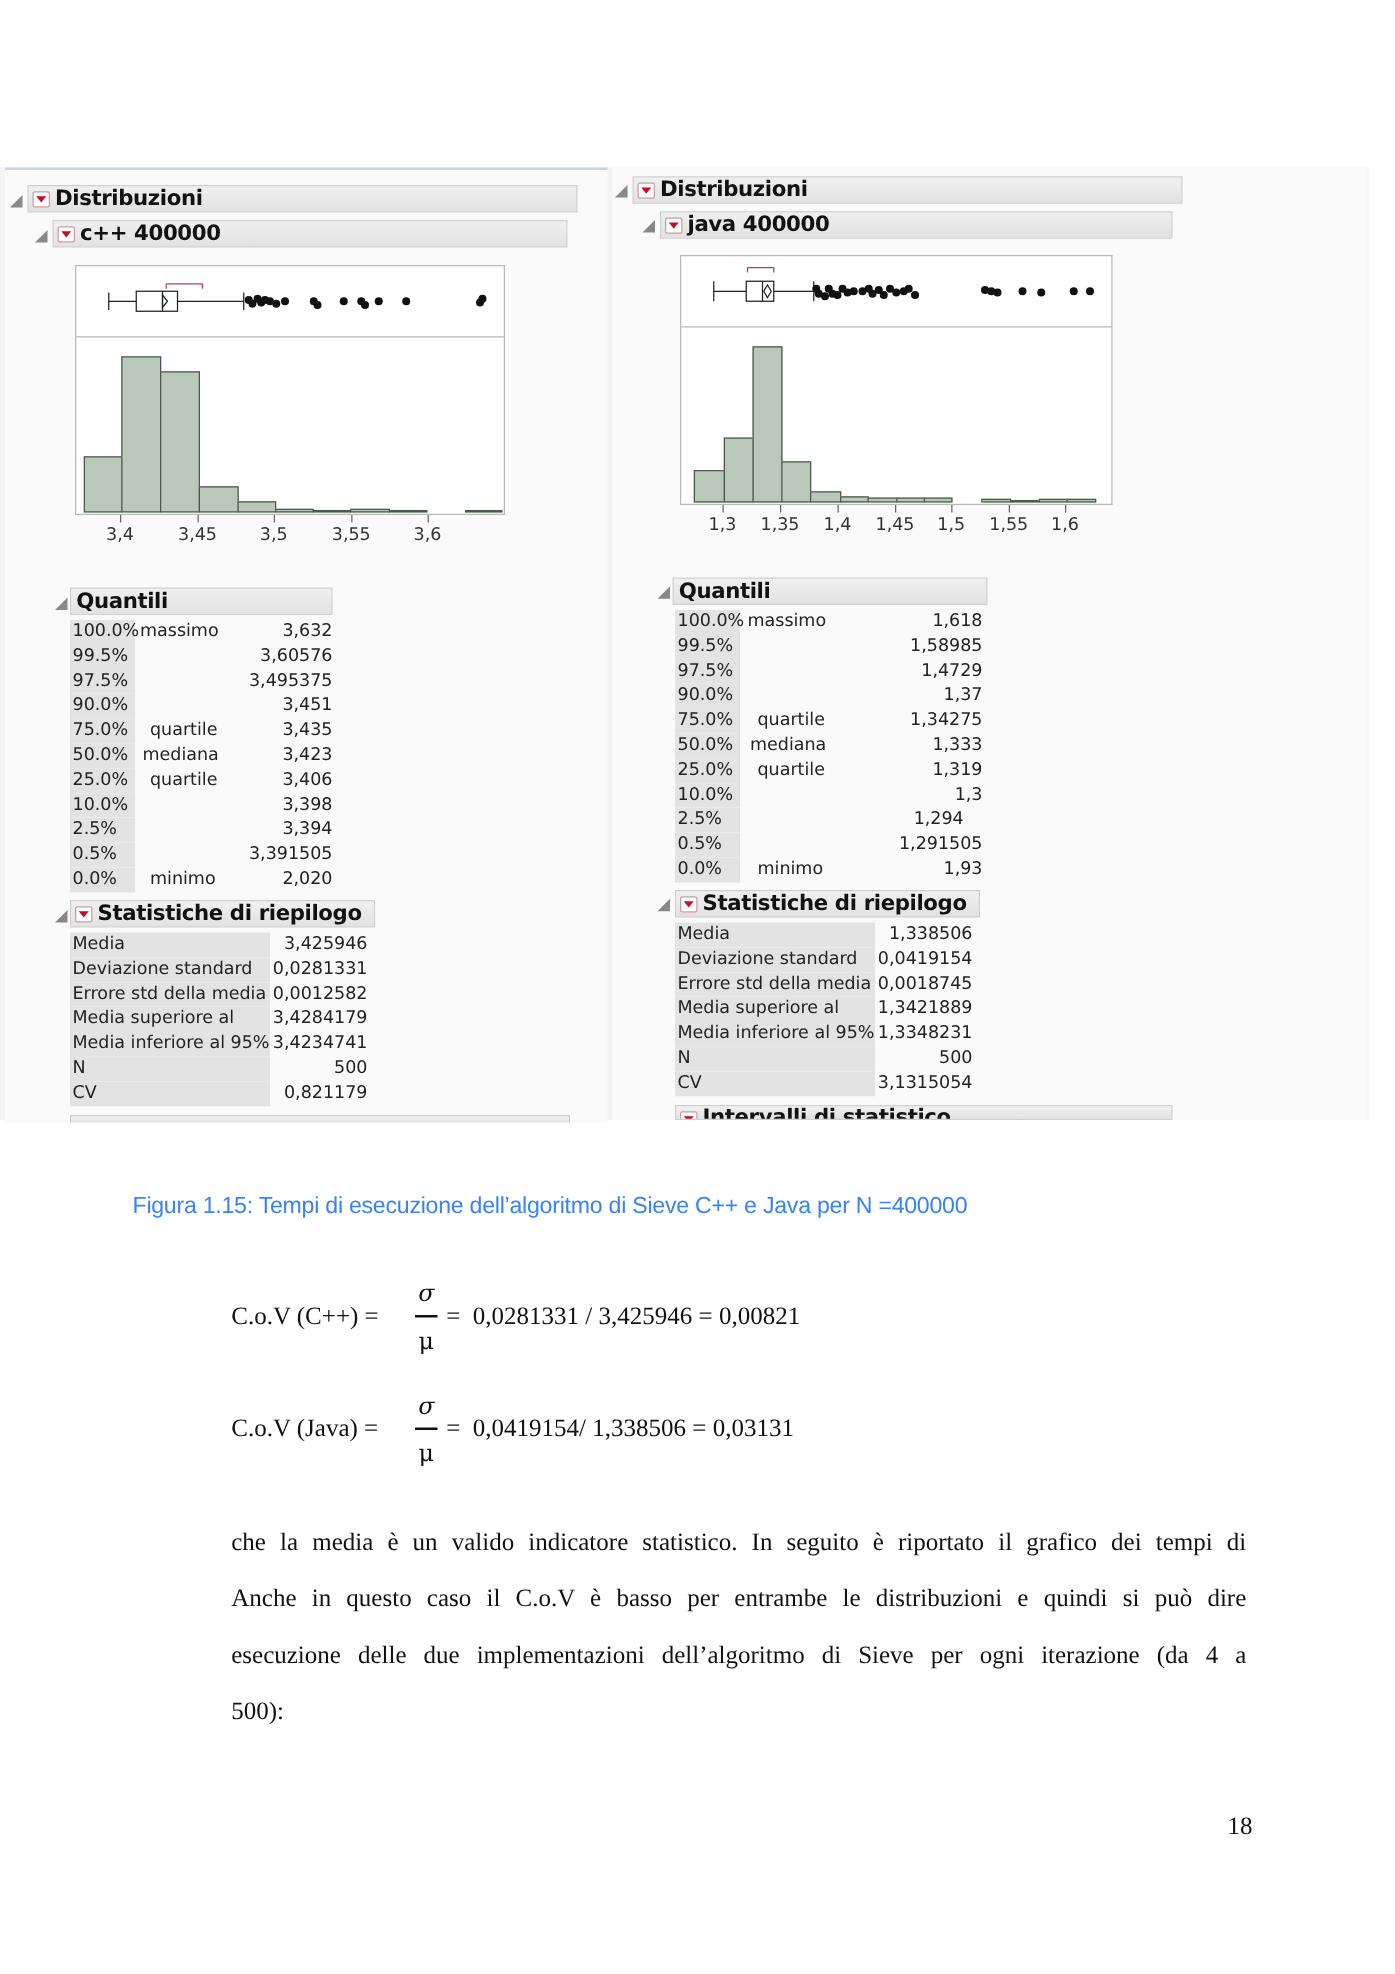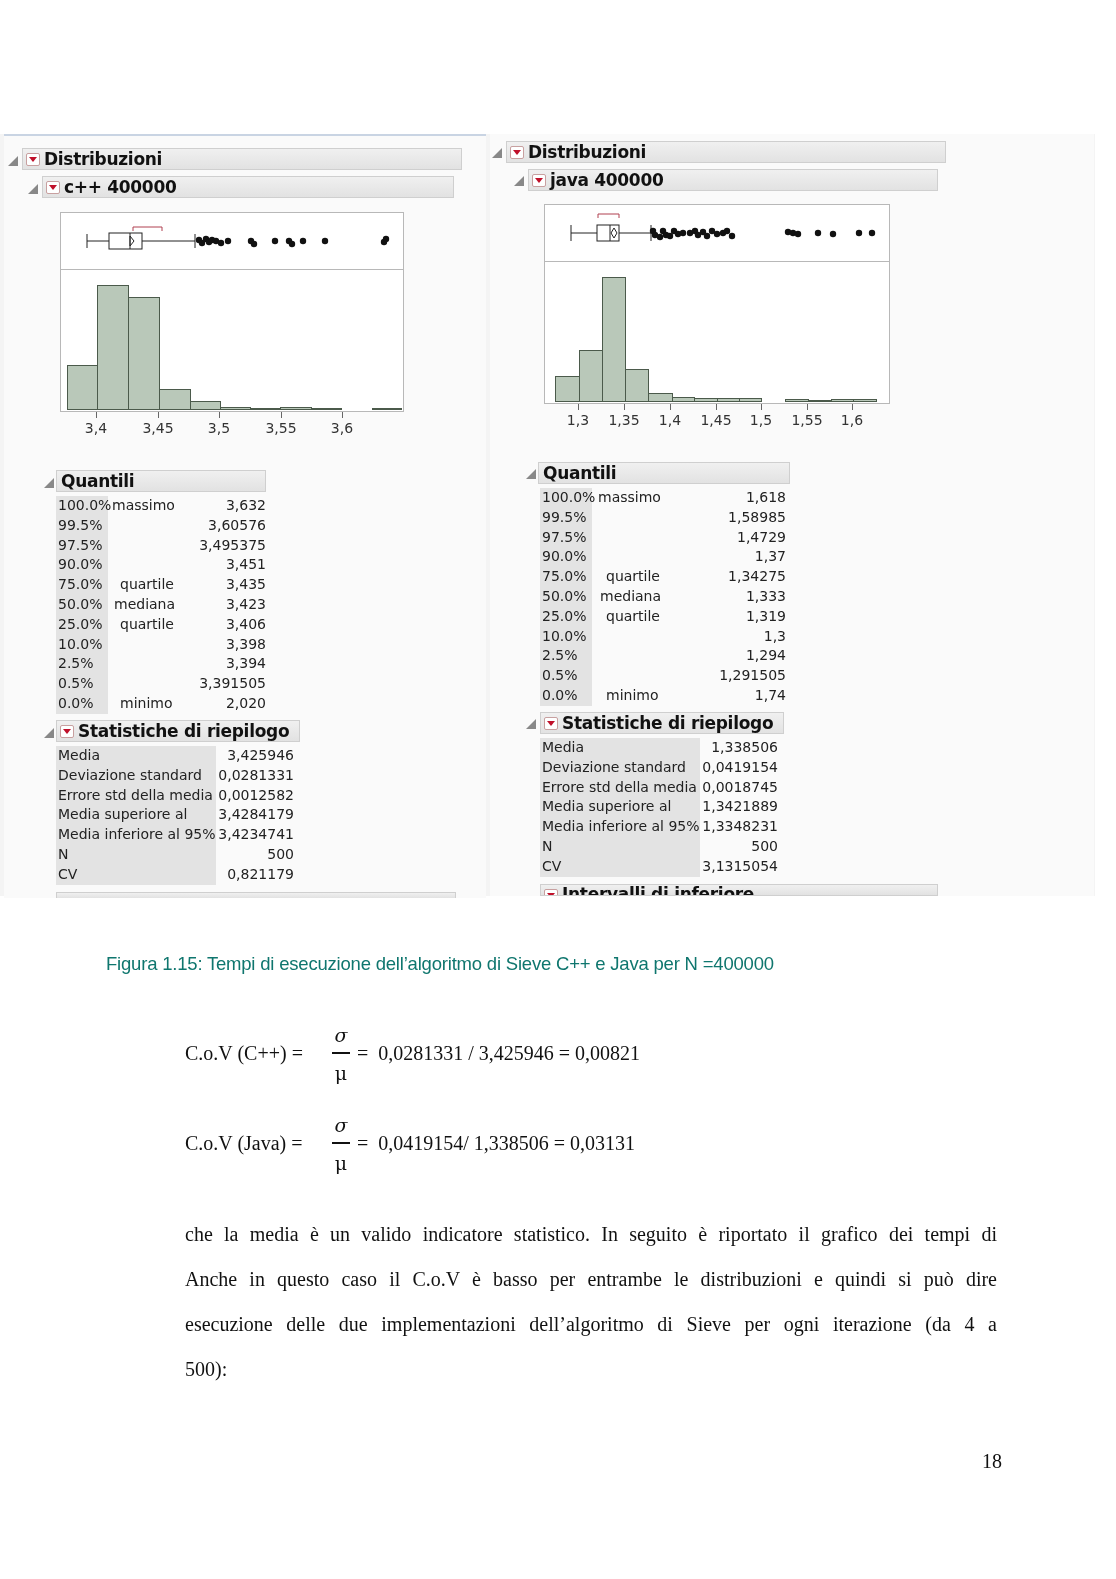--- a/index.html
+++ b/index.html
@@ -19,21 +19,21 @@
   .tick{position:absolute;width:1px;height:6px;background:#666;}
   .ticklbl{position:absolute;font-size:14px;color:#333;transform:translateX(-50%);}
   .qtable{position:absolute;font-size:14px;color:#222;}
   .qrow{position:relative;height:19.8px;line-height:19.8px;}
   .qpct{position:absolute;left:0;width:52px;background:#e3e3e3;padding-left:2px;box-sizing:border-box;}
   .qlbl{position:absolute;}
   .qval{position:absolute;text-align:right;}
   .srow{position:relative;height:19.8px;line-height:19.8px;}
   .slbl{position:absolute;left:0;background:#e3e3e3;padding-left:2px;box-sizing:border-box;}
   .sval{position:absolute;text-align:right;}
-  .caption{position:absolute;left:106px;top:953px;font-family:"Liberation Sans",sans-serif;font-size:18.5px;color:#0f766e;letter-spacing:-0.2px;}
+  .caption{position:absolute;left:106px;top:953px;font-family:"Liberation Sans",sans-serif;font-size:18.5px;color:#3b82f6;letter-spacing:-0.2px;}
   .eq{position:absolute;font-family:"Liberation Serif",serif;font-size:20px;color:#111;}
   .frac{position:absolute;font-family:"DejaVu Serif",serif;font-size:19px;color:#111;text-align:center;width:22px;}
   .fracline{position:absolute;width:18px;height:2px;background:#111;}
   .para{position:absolute;left:185px;width:812px;font-family:"Liberation Serif",serif;font-size:20px;color:#111;}
   .pline{height:45px;line-height:45px;text-align:justify;text-align-last:justify;white-space:nowrap;}
   .pline.last{text-align-last:left;}
   .pagenum{position:absolute;left:982px;top:1450px;font-family:"Liberation Serif",serif;font-size:20px;color:#111;}
   .wm{position:absolute;left:40px;top:60px;width:440px;height:420px;pointer-events:none;opacity:0.22;}
 </style>
 </head>
@@ -345,31 +345,31 @@
           <span class="qval" style="right:0;">1,319</span>
         </div>
       <div class="qrow">
           <span class="qpct">10.0%</span>
           <span class="qlbl" style="left:58px;"></span>
           <span class="qval" style="right:0;">1,3</span>
         </div>
       <div class="qrow">
           <span class="qpct">2.5%</span>
           <span class="qlbl" style="left:58px;"></span>
-          <span class="qval" style="right:0;">1,294</span>
+          <span class="qval" style="right:15px;">1,294</span>
         </div>
       <div class="qrow">
           <span class="qpct">0.5%</span>
           <span class="qlbl" style="left:58px;"></span>
           <span class="qval" style="right:0;">1,291505</span>
         </div>
       <div class="qrow">
           <span class="qpct">0.0%</span>
           <span class="qlbl" style="left:66px;">minimo</span>
-          <span class="qval" style="right:0;">1,74</span>
+          <span class="qval" style="right:0;">1,93</span>
         </div>
     </div>
 
     <span class="tri" style="left:36px;top:585px;"></span>
     <div class="hdr" style="left:50px;top:578px;width:244px;">
       <span class="ddbtn"></span>
       <span class="title">Statistiche di riepilogo</span>
     </div>
     <div class="qtable" style="left:50px;top:604px;width:238px;">
       <div class="srow">
@@ -396,21 +396,21 @@
           <span class="slbl" style="width:160px;">N</span>
           <span class="sval" style="right:0;">500</span>
         </div>
       <div class="srow">
           <span class="slbl" style="width:160px;">CV</span>
           <span class="sval" style="right:0;">3,1315054</span>
         </div>
     </div>
     <div class="hdr" style="left:50px;top:750px;width:398px;height:12px;overflow:hidden;align-items:flex-start;">
       <span class="ddbtn" style="margin-top:4px;"></span>
-      <span class="title" style="margin-top:-1px;">Intervalli di inferiore</span>
+      <span class="title" style="margin-top:-1px;">Intervalli di statistico</span>
     </div>
   </div>
 </div>
 
 <div class="caption">Figura 1.15: Tempi di esecuzione dell’algoritmo di Sieve C++ e Java per N =400000</div>
 
 <div>
   <span class="eq" style="left:185px;top:1042px;">C.o.V (C++) =</span>
   <span class="frac" style="left:330px;top:1024px;font-style:italic;">σ</span>
   <span class="fracline" style="left:332px;top:1052px;"></span>

